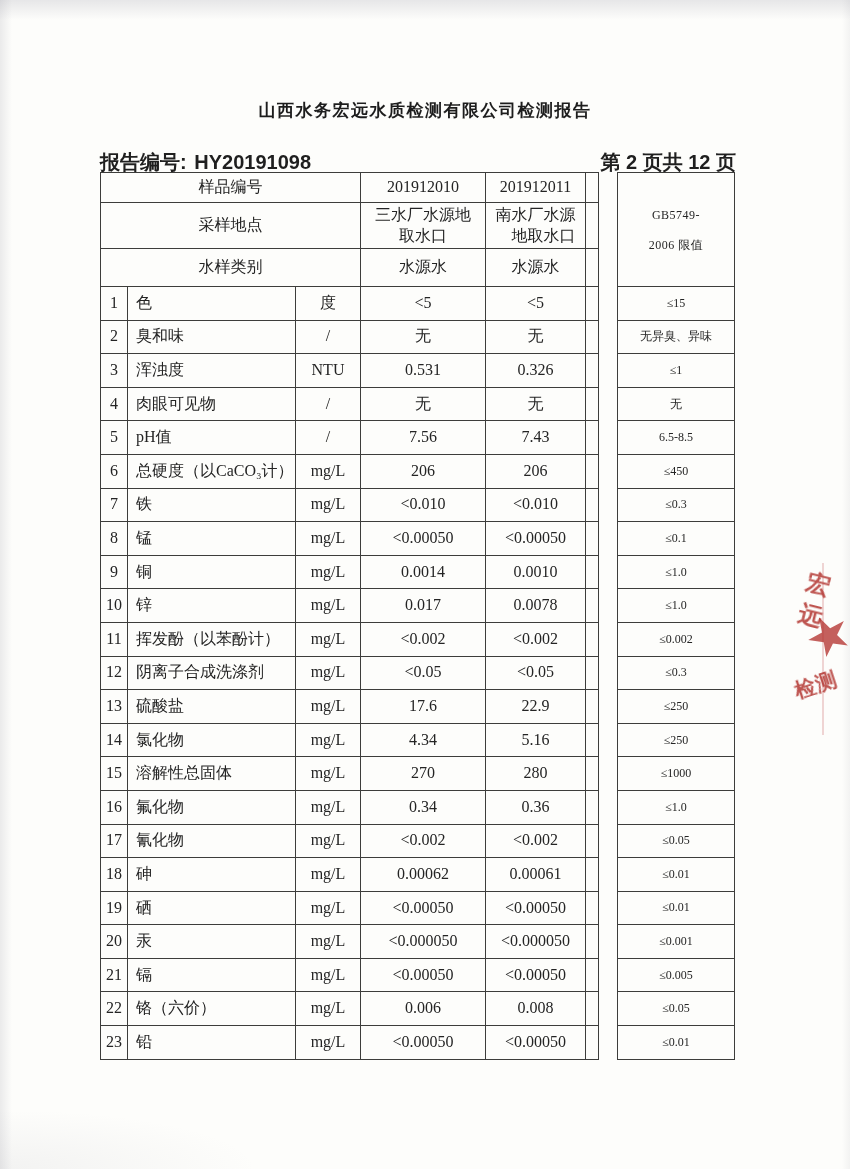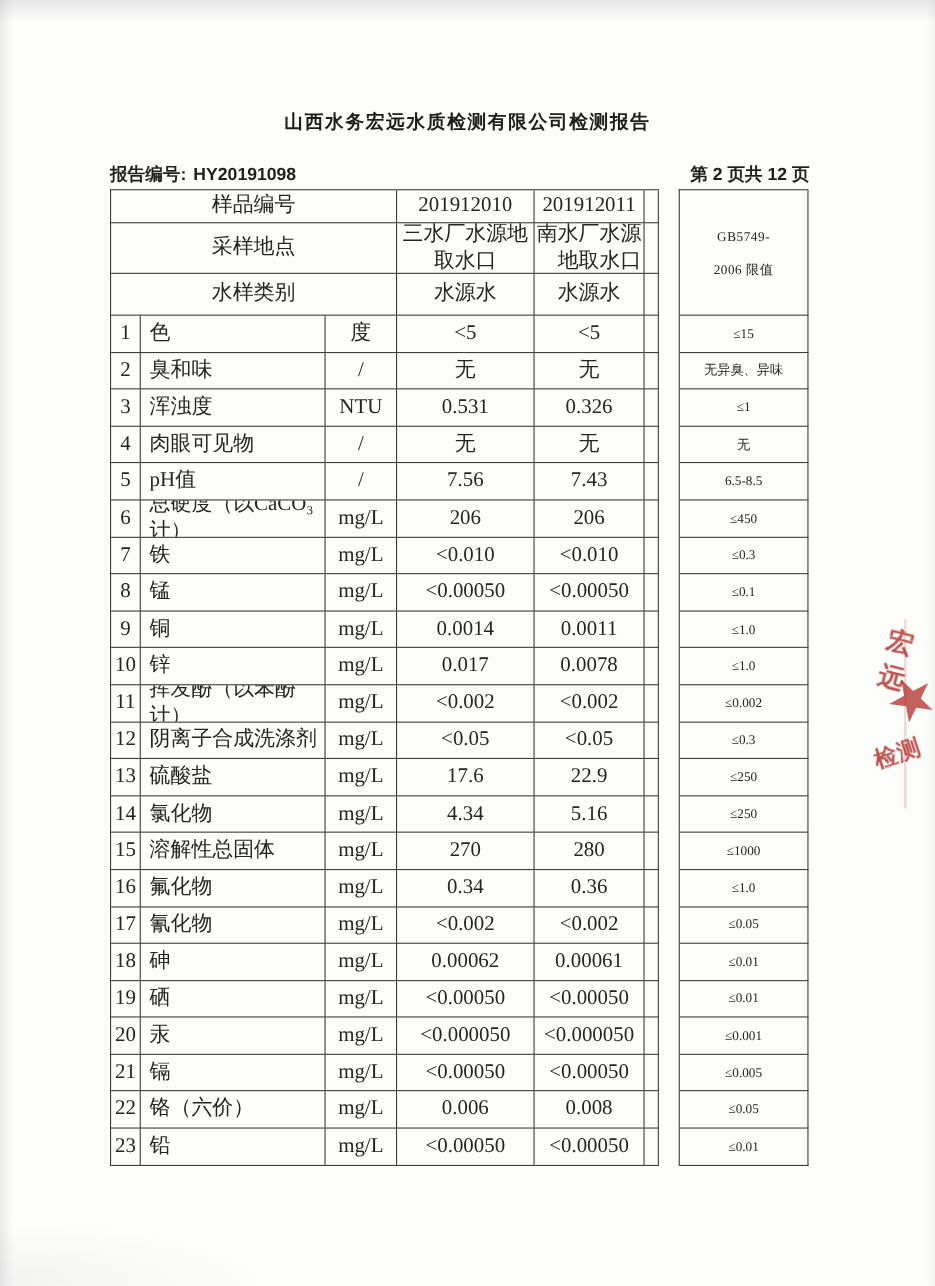--- a/index.html
+++ b/index.html
@@ -23,34 +23,34 @@
   
   .title {
     position:absolute; top:99px; left:0; width:100%;
     text-align:center; font-family:"Liberation Sans","DejaVu Sans",sans-serif;
     font-size:17px; font-weight:700; letter-spacing:1.5px; color:#1d1d1d;
   }
   .meta {
     position:absolute; top:149px; left:100px; width:636px;
     display:flex; justify-content:space-between; align-items:baseline;
     font-family:"Liberation Sans","DejaVu Sans",sans-serif;
-    font-size:16px; font-weight:700; color:#1f1f1f;
+    font-size:20px; font-weight:700; color:#1f1f1f;
   }
   .meta .report-no span { margin-right:2px; }
 
   
   :root { --rh:33.6px; --bc:#3d3d3b; }
   .main-table {
     position:absolute; left:100px; top:172px;
     display:grid;
     grid-template-columns:27px 168px 65px 125px 100px 13px;
     grid-template-rows:30px 46px 38px;
     grid-auto-rows:var(--rh);
     border-top:1px solid var(--bc); border-left:1px solid var(--bc);
-    font-size:19px;
+    font-size:16px;
   }
   .cell {
     border-right:1px solid var(--bc); border-bottom:1px solid var(--bc);
     display:flex; align-items:center; justify-content:center;
     text-align:center; line-height:1.3; overflow:hidden;
   }
   .c-name { justify-content:flex-start; padding-left:8px; text-align:left; }
   .h-label { grid-column:1 / 4; }
   .r1 { grid-row:1; } .r2 { grid-row:2; } .r3 { grid-row:3; }
   .col4 { grid-column:4; } .col5 { grid-column:5;text-align:right; } .col6 { grid-column:6; }
@@ -179,21 +179,21 @@
   <div class="cell c-name">锰</div>
   <div class="cell c-unit">mg/L</div>
   <div class="cell c-val">&lt;0.00050</div>
   <div class="cell c-val">&lt;0.00050</div>
   <div class="cell c-sp"></div>
 
   <div class="cell c-no">9</div>
   <div class="cell c-name">铜</div>
   <div class="cell c-unit">mg/L</div>
   <div class="cell c-val">0.0014</div>
-  <div class="cell c-val">0.0011</div>
+  <div class="cell c-val">0.0010</div>
   <div class="cell c-sp"></div>
 
   <div class="cell c-no">10</div>
   <div class="cell c-name">锌</div>
   <div class="cell c-unit">mg/L</div>
   <div class="cell c-val">0.017</div>
   <div class="cell c-val">0.0078</div>
   <div class="cell c-sp"></div>
 
   <div class="cell c-no">11</div>

